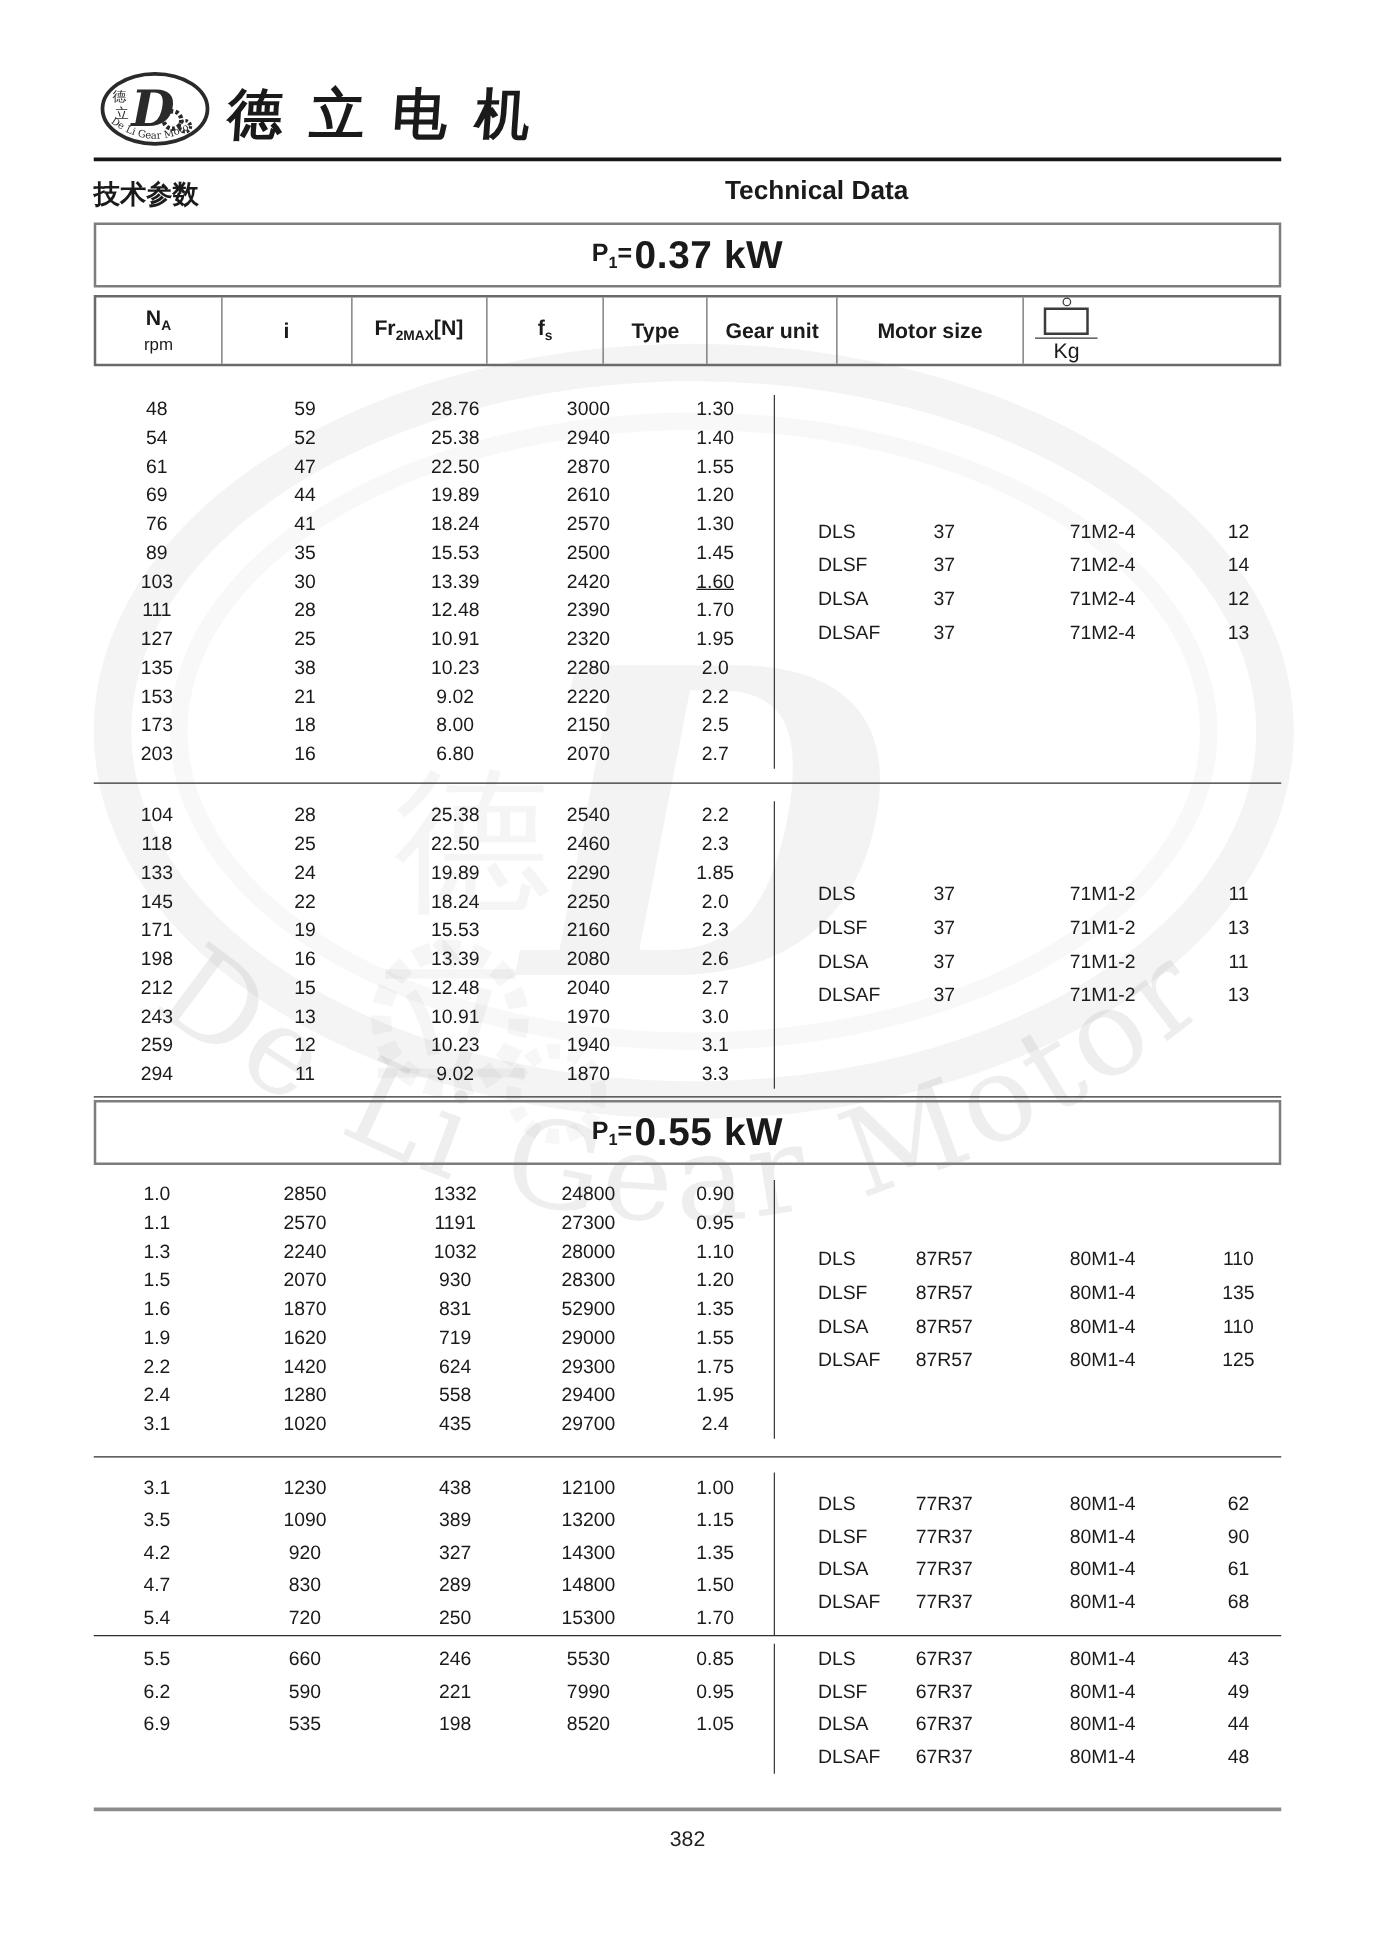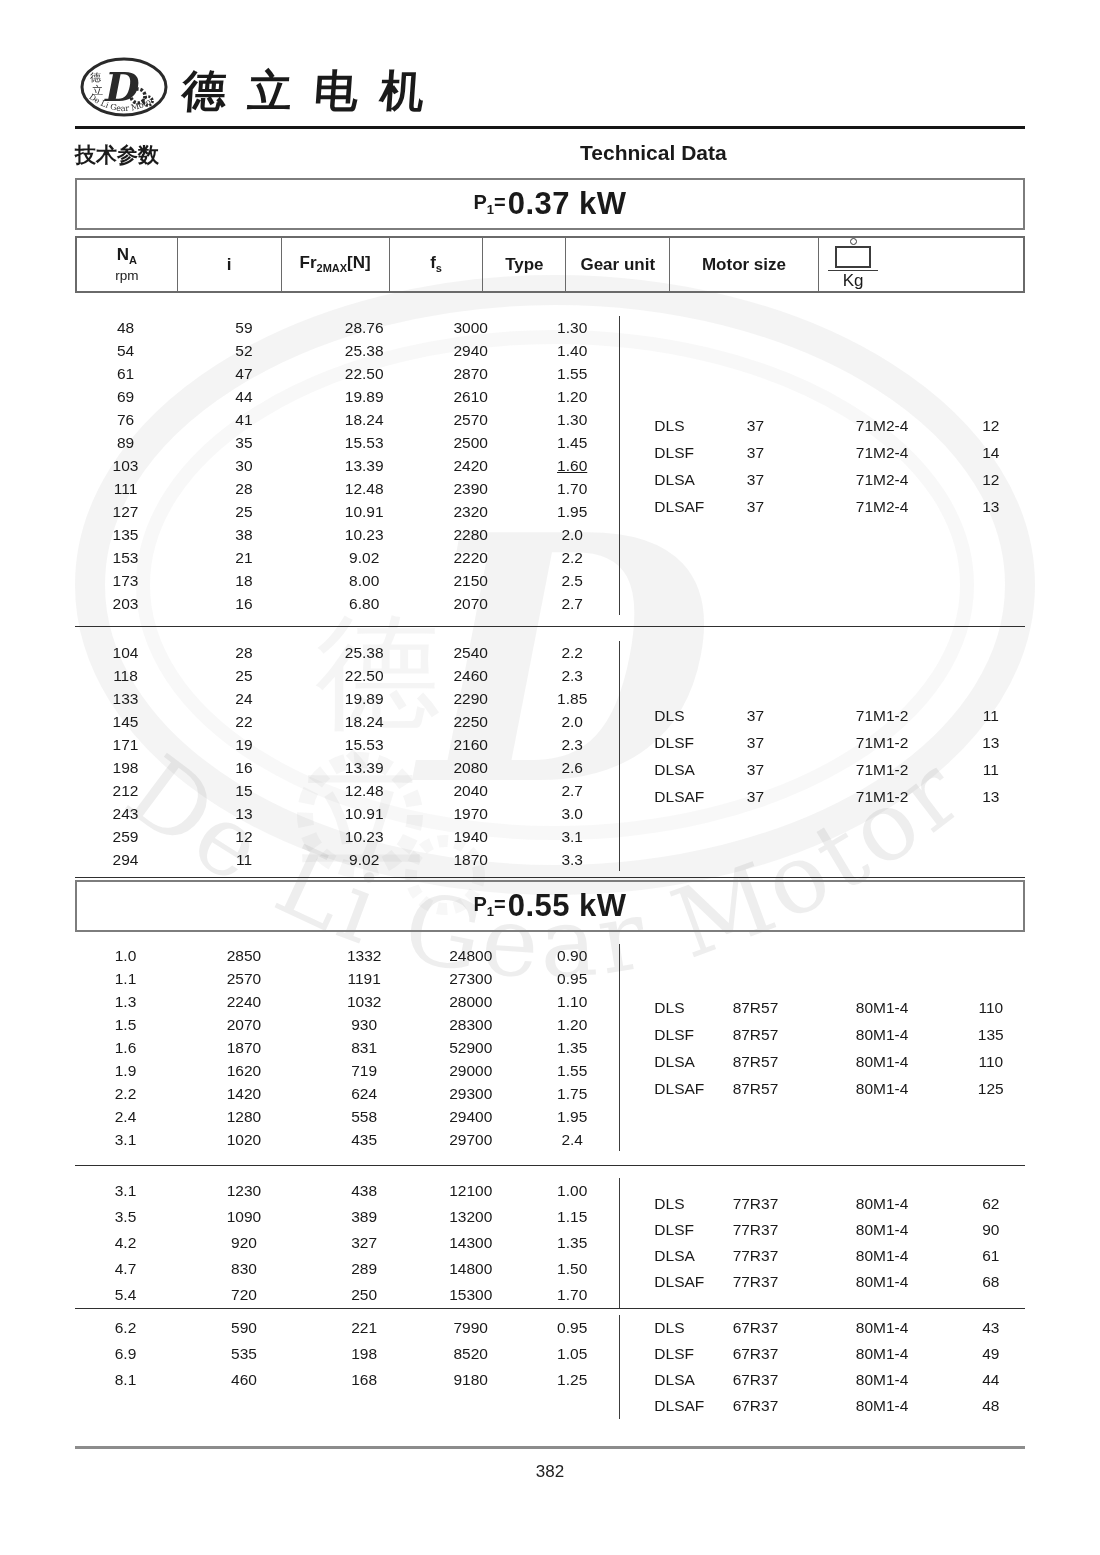--- a/index.html
+++ b/index.html
@@ -528,40 +528,40 @@
             <div class="rcell" style="width: 25.8%;">77R37</div>
             <div class="rcell" style="width: 36.8%;">80M1-4</div>
             <div class="rcell" style="width: 16.9%;">68</div>
           </div>
         </div>
       </div>
       <div class="sep"></div>
       <div class="blk" style="padding-top: 6px; padding-bottom: 0px;">
         <div class="ltbl">
           <div class="lrow" style="height: 26px; line-height: 26px;">
+            <div class="lcell" style="width: 18.56%;">5.5</div>
+            <div class="lcell" style="width: 24.97%;">660</div>
+            <div class="lcell" style="width: 19.2%;">246</div>
+            <div class="lcell" style="width: 19.95%;">5530</div>
+            <div class="lcell" style="width: 17.32%;">0.85</div>
+          </div>
+          <div class="lrow" style="height: 26px; line-height: 26px;">
             <div class="lcell" style="width: 18.56%;">6.2</div>
             <div class="lcell" style="width: 24.97%;">590</div>
             <div class="lcell" style="width: 19.2%;">221</div>
             <div class="lcell" style="width: 19.95%;">7990</div>
             <div class="lcell" style="width: 17.32%;">0.95</div>
           </div>
           <div class="lrow" style="height: 26px; line-height: 26px;">
             <div class="lcell" style="width: 18.56%;">6.9</div>
             <div class="lcell" style="width: 24.97%;">535</div>
             <div class="lcell" style="width: 19.2%;">198</div>
             <div class="lcell" style="width: 19.95%;">8520</div>
             <div class="lcell" style="width: 17.32%;">1.05</div>
           </div>
-          <div class="lrow" style="height: 26px; line-height: 26px;">
-            <div class="lcell" style="width: 18.56%;">8.1</div>
-            <div class="lcell" style="width: 24.97%;">460</div>
-            <div class="lcell" style="width: 19.2%;">168</div>
-            <div class="lcell" style="width: 19.95%;">9180</div>
-            <div class="lcell" style="width: 17.32%;">1.25</div>
-          </div>
         </div>
         <div class="rtbl">
           <div class="rrow" style="height: 26px; line-height: 26px;">
             <div class="rcell type" style="width: 20.5%;">DLS</div>
             <div class="rcell" style="width: 25.8%;">67R37</div>
             <div class="rcell" style="width: 36.8%;">80M1-4</div>
             <div class="rcell" style="width: 16.9%;">43</div>
           </div>
           <div class="rrow" style="height: 26px; line-height: 26px;">
             <div class="rcell type" style="width: 20.5%;">DLSF</div>

